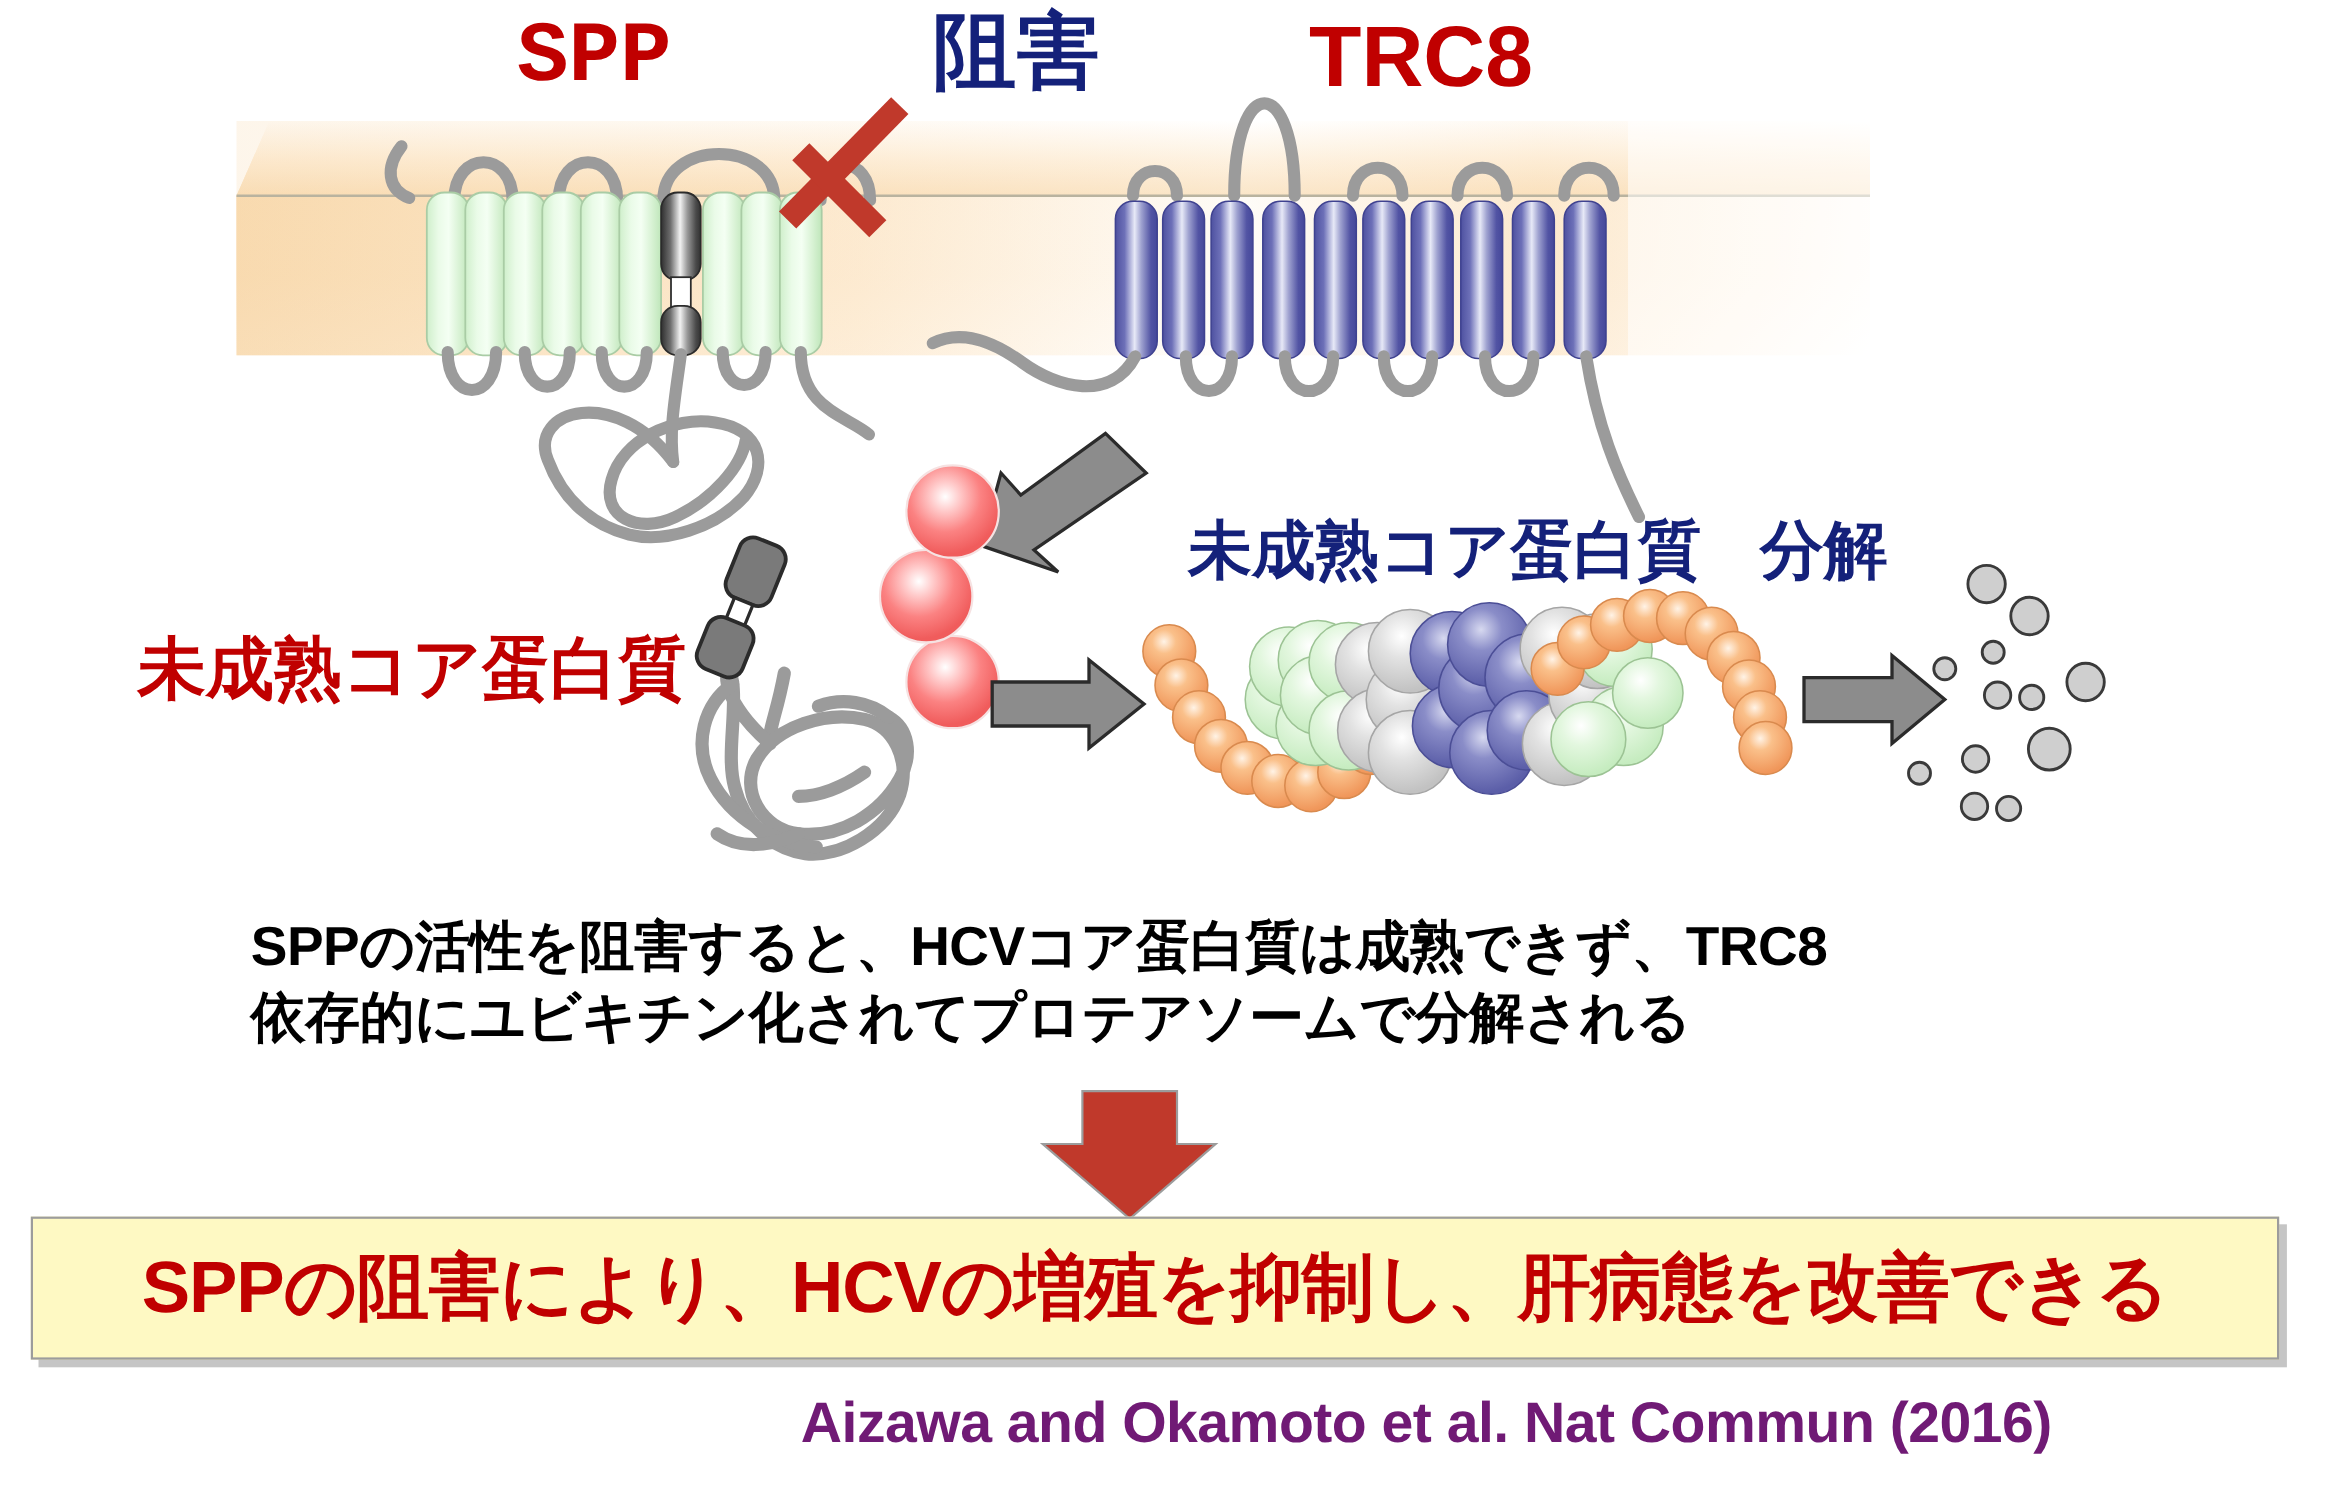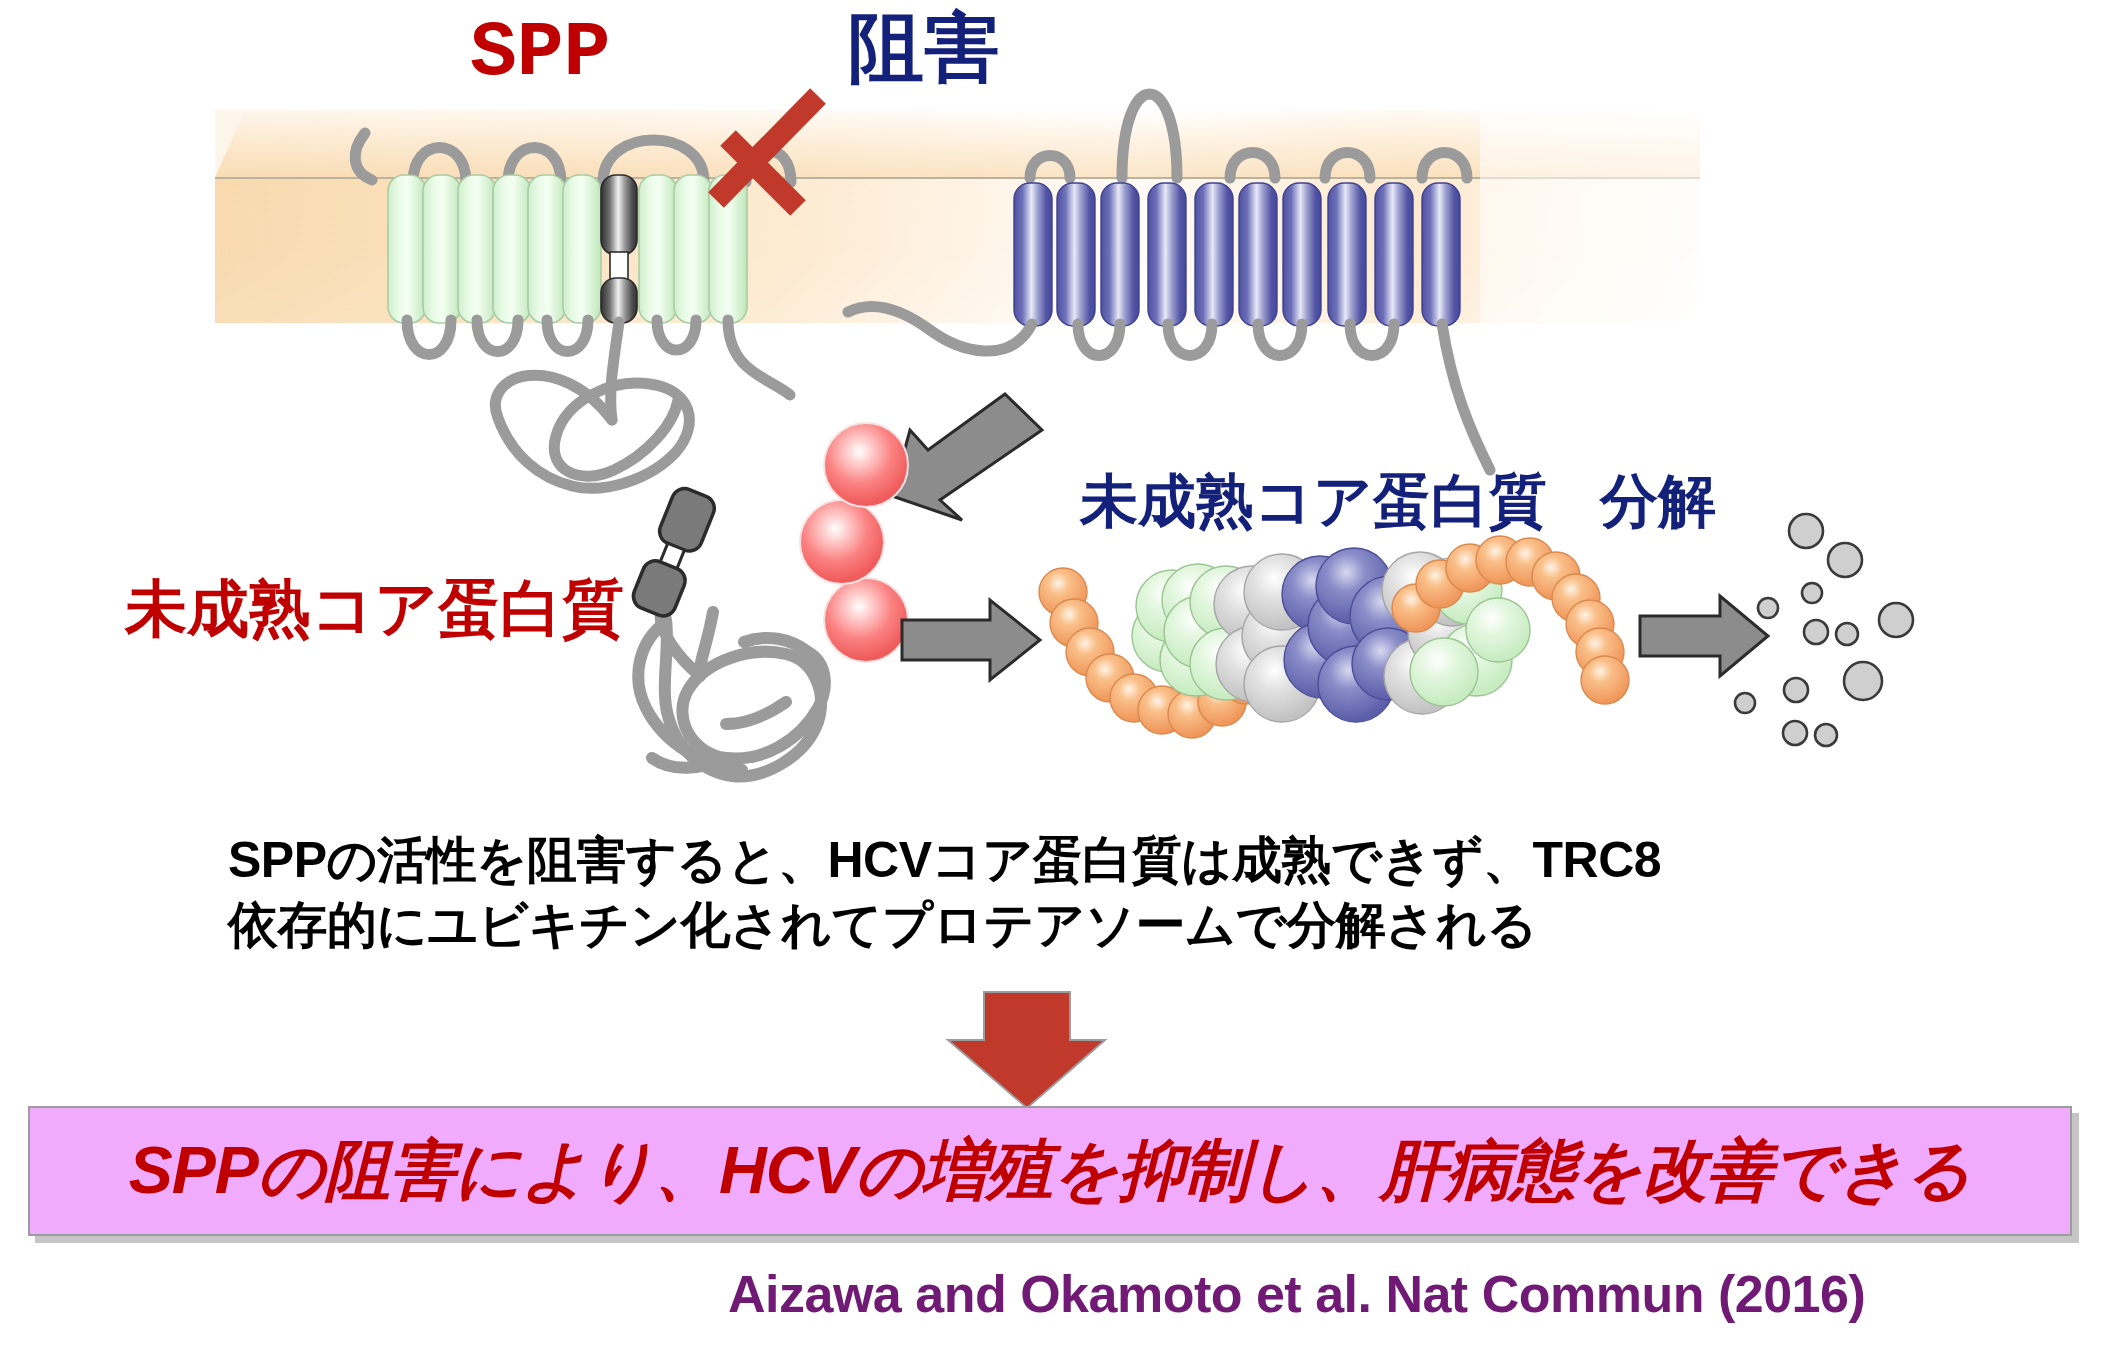--- a/index.html
+++ b/index.html
@@ -72,25 +72,25 @@
     font-size:52px;
     color:#701a75;
     letter-spacing:-0.5px;
   }
 
   
   #conclusion-box{
     position:absolute;
     left:28px; top:1106px;
     width:2044px; height:130px;
-    background:#f0abfc;
+    background:#fef9c3;
     border:2px solid #9C9C9C;
     box-shadow:7px 7px 0 rgba(150,150,150,0.55);
     box-sizing:border-box;
-    display:flex;align-items:center;justify-content:center;font-style:italic;
+    display:flex;align-items:center;justify-content:center;
   }
   #conclusion-text{
     font-size:66px;
     font-weight:bold;
     color:#C00000;
     white-space:nowrap;
     letter-spacing:-1px;
   }
 
   
@@ -413,20 +413,21 @@
 
     <g>
       <polygon points="984,992 1070,992 1070,1040 1105,1040 1027,1108 948,1040 984,1040" fill="#C0392B" stroke="#9C9C9C" stroke-width="2"></polygon>
     </g>
   </svg>
 
   <div class="lbl" id="label-spp">SPP</div>
 
   <div class="lbl" id="label-sogai">阻害</div>
 
+  <div class="lbl" id="label-trc8">TRC8</div>
 
   <div class="lbl" id="label-immature-core">未成熟コア蛋白質</div>
 
   <div class="lbl" id="label-proteasome">未成熟コア蛋白質</div>
 
   <div class="lbl" id="label-bunkai">分解</div>
 
   <div id="body-text">
     <span class="line">SPPの活性を阻害すると、HCVコア蛋白質は成熟できず、TRC8</span>
     <span class="line">依存的にユビキチン化されてプロテアソームで分解される</span>

